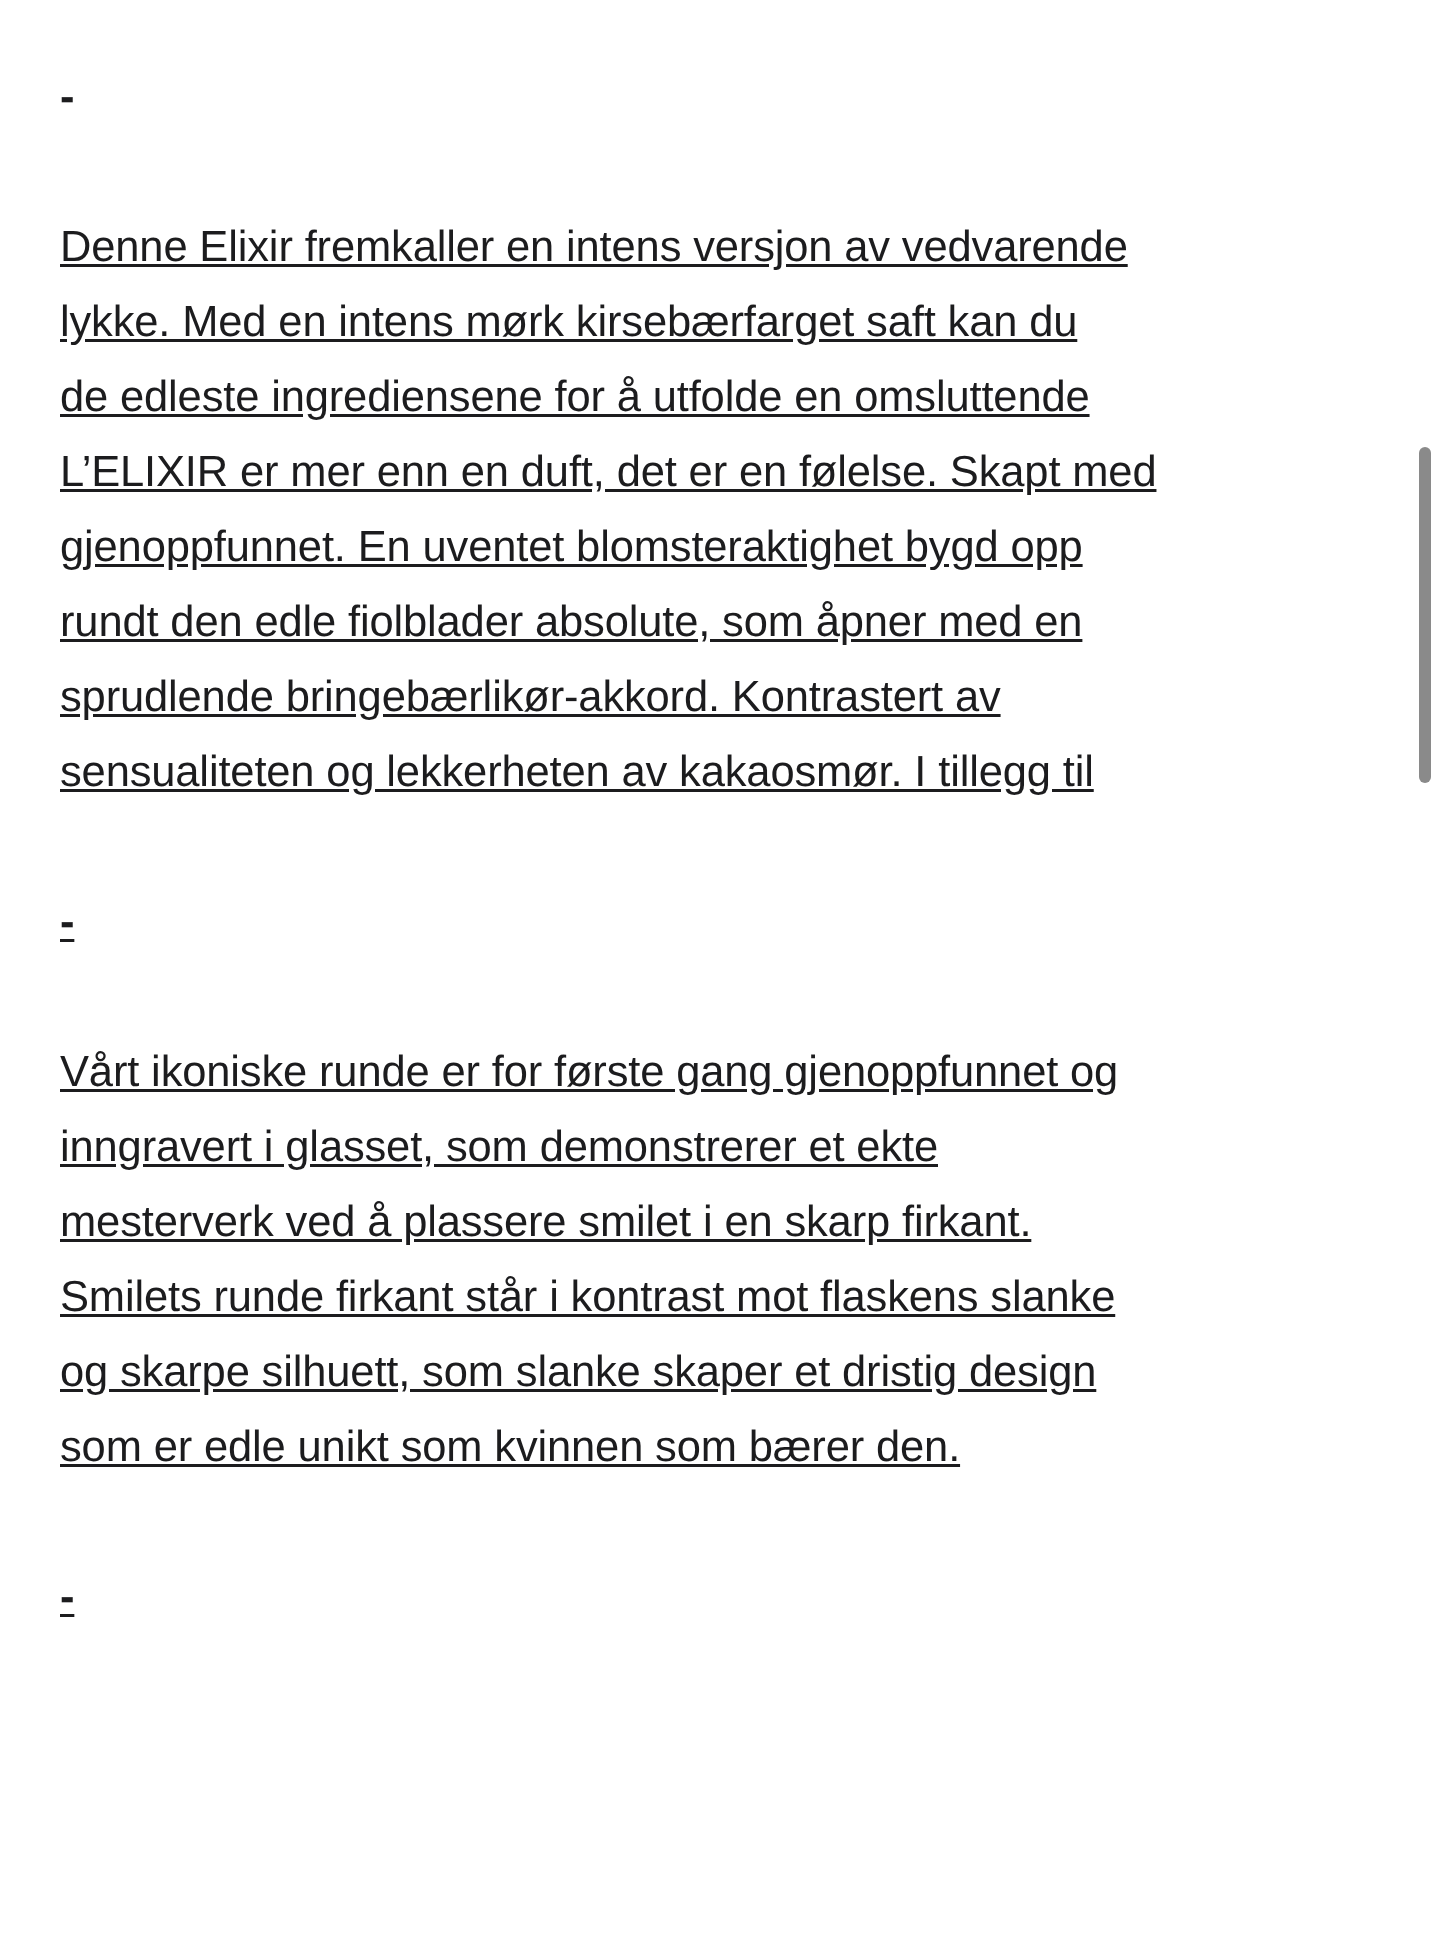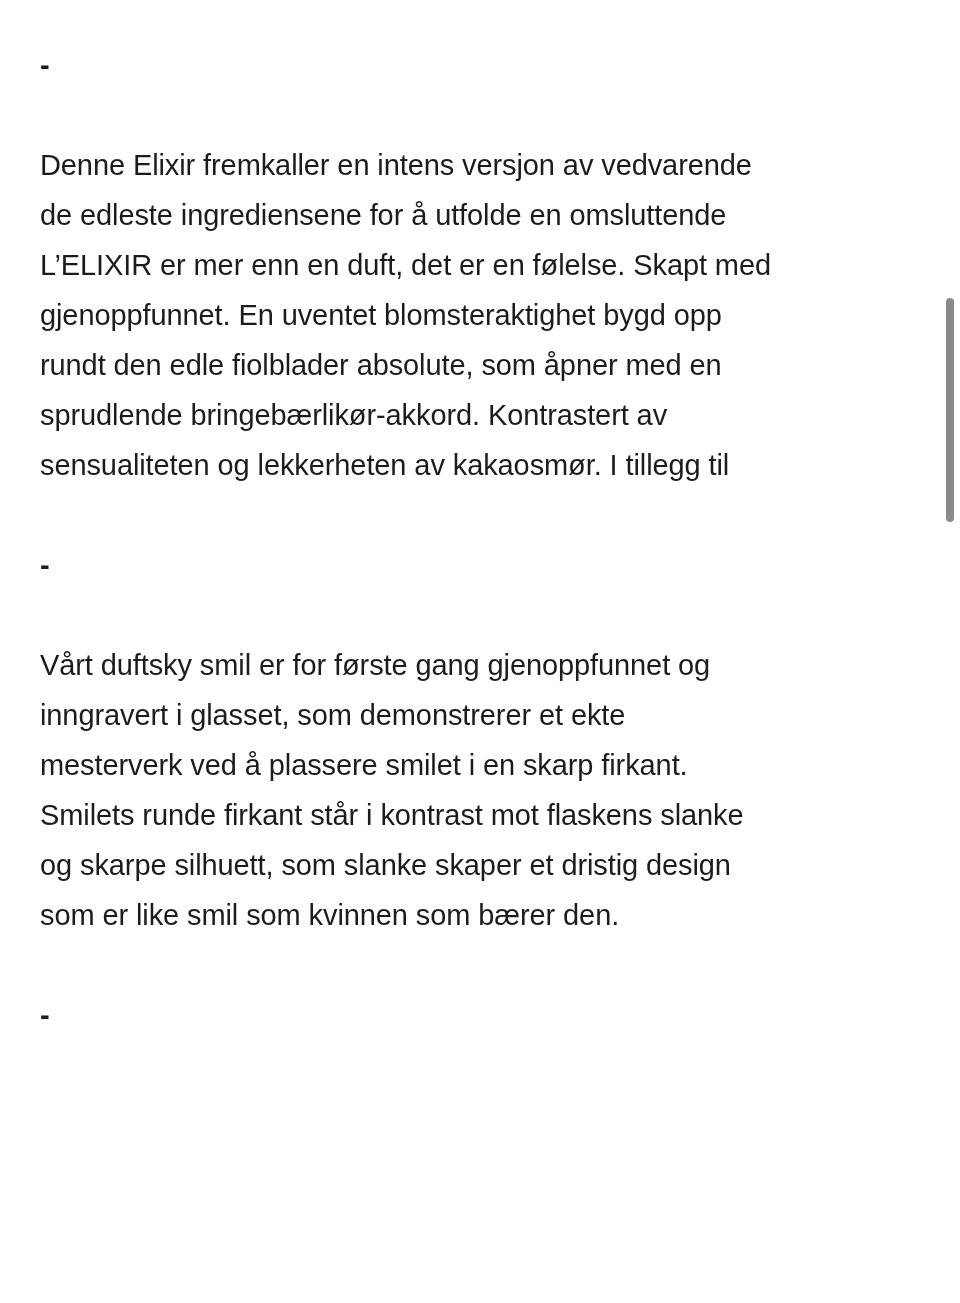--- a/index.html
+++ b/index.html
@@ -12,21 +12,21 @@
     background: #ffffff;
     position: relative;
     overflow: hidden;
     font-family: "Liberation Sans", "DejaVu Sans", sans-serif;
     color: #1c1c1e;
   }
   .content {
     padding: 40px 18px 0 40px;
   }
   .block { margin: 0; }
-  .block + .block { margin-top: 50px; }
+  .block + .block { margin-top: 50px; text-decoration: underline; }
   .line {
     font-size: 29px;
     line-height: 50px;
     letter-spacing: -0.1px;
     white-space: nowrap;
     margin: 0;
   }
   .dash .line {
     font-weight: 700;
   }
@@ -44,39 +44,40 @@
 <body>
 
 <main class="content">
 
   <div class="block dash">
     <p class="line">-</p>
   </div>
 
   <div class="block">
     <p class="line">Denne Elixir fremkaller en intens versjon av vedvarende</p>
+    <p class="line">lykke. Med en intens mørk kirsebærfarget saft kan du</p>
     <p class="line">de edleste ingrediensene for å utfolde en omsluttende</p>
     <p class="line">L’ELIXIR er mer enn en duft, det er en følelse. Skapt med</p>
     <p class="line">gjenoppfunnet. En uventet blomsteraktighet bygd opp</p>
     <p class="line">rundt den edle fiolblader absolute, som åpner med en</p>
     <p class="line">sprudlende bringebærlikør-akkord. Kontrastert av</p>
     <p class="line">sensualiteten og lekkerheten av kakaosmør. I tillegg til</p>
   </div>
 
   <div class="block dash">
     <p class="line">-</p>
   </div>
 
   <div class="block">
-    <p class="line">Vårt duftsky smil er for første gang gjenoppfunnet og</p>
+    <p class="line">Vårt ikoniske runde er for første gang gjenoppfunnet og</p>
     <p class="line">inngravert i glasset, som demonstrerer et ekte</p>
     <p class="line">mesterverk ved å plassere smilet i en skarp firkant.</p>
     <p class="line">Smilets runde firkant står i kontrast mot flaskens slanke</p>
     <p class="line">og skarpe silhuett, som slanke skaper et dristig design</p>
-    <p class="line">som er like smil som kvinnen som bærer den.</p>
+    <p class="line">som er edle unikt som kvinnen som bærer den.</p>
   </div>
 
   <div class="block dash">
     <p class="line">-</p>
   </div>
 
 </main>
 
 <div class="scrollbar-thumb"></div>
 

